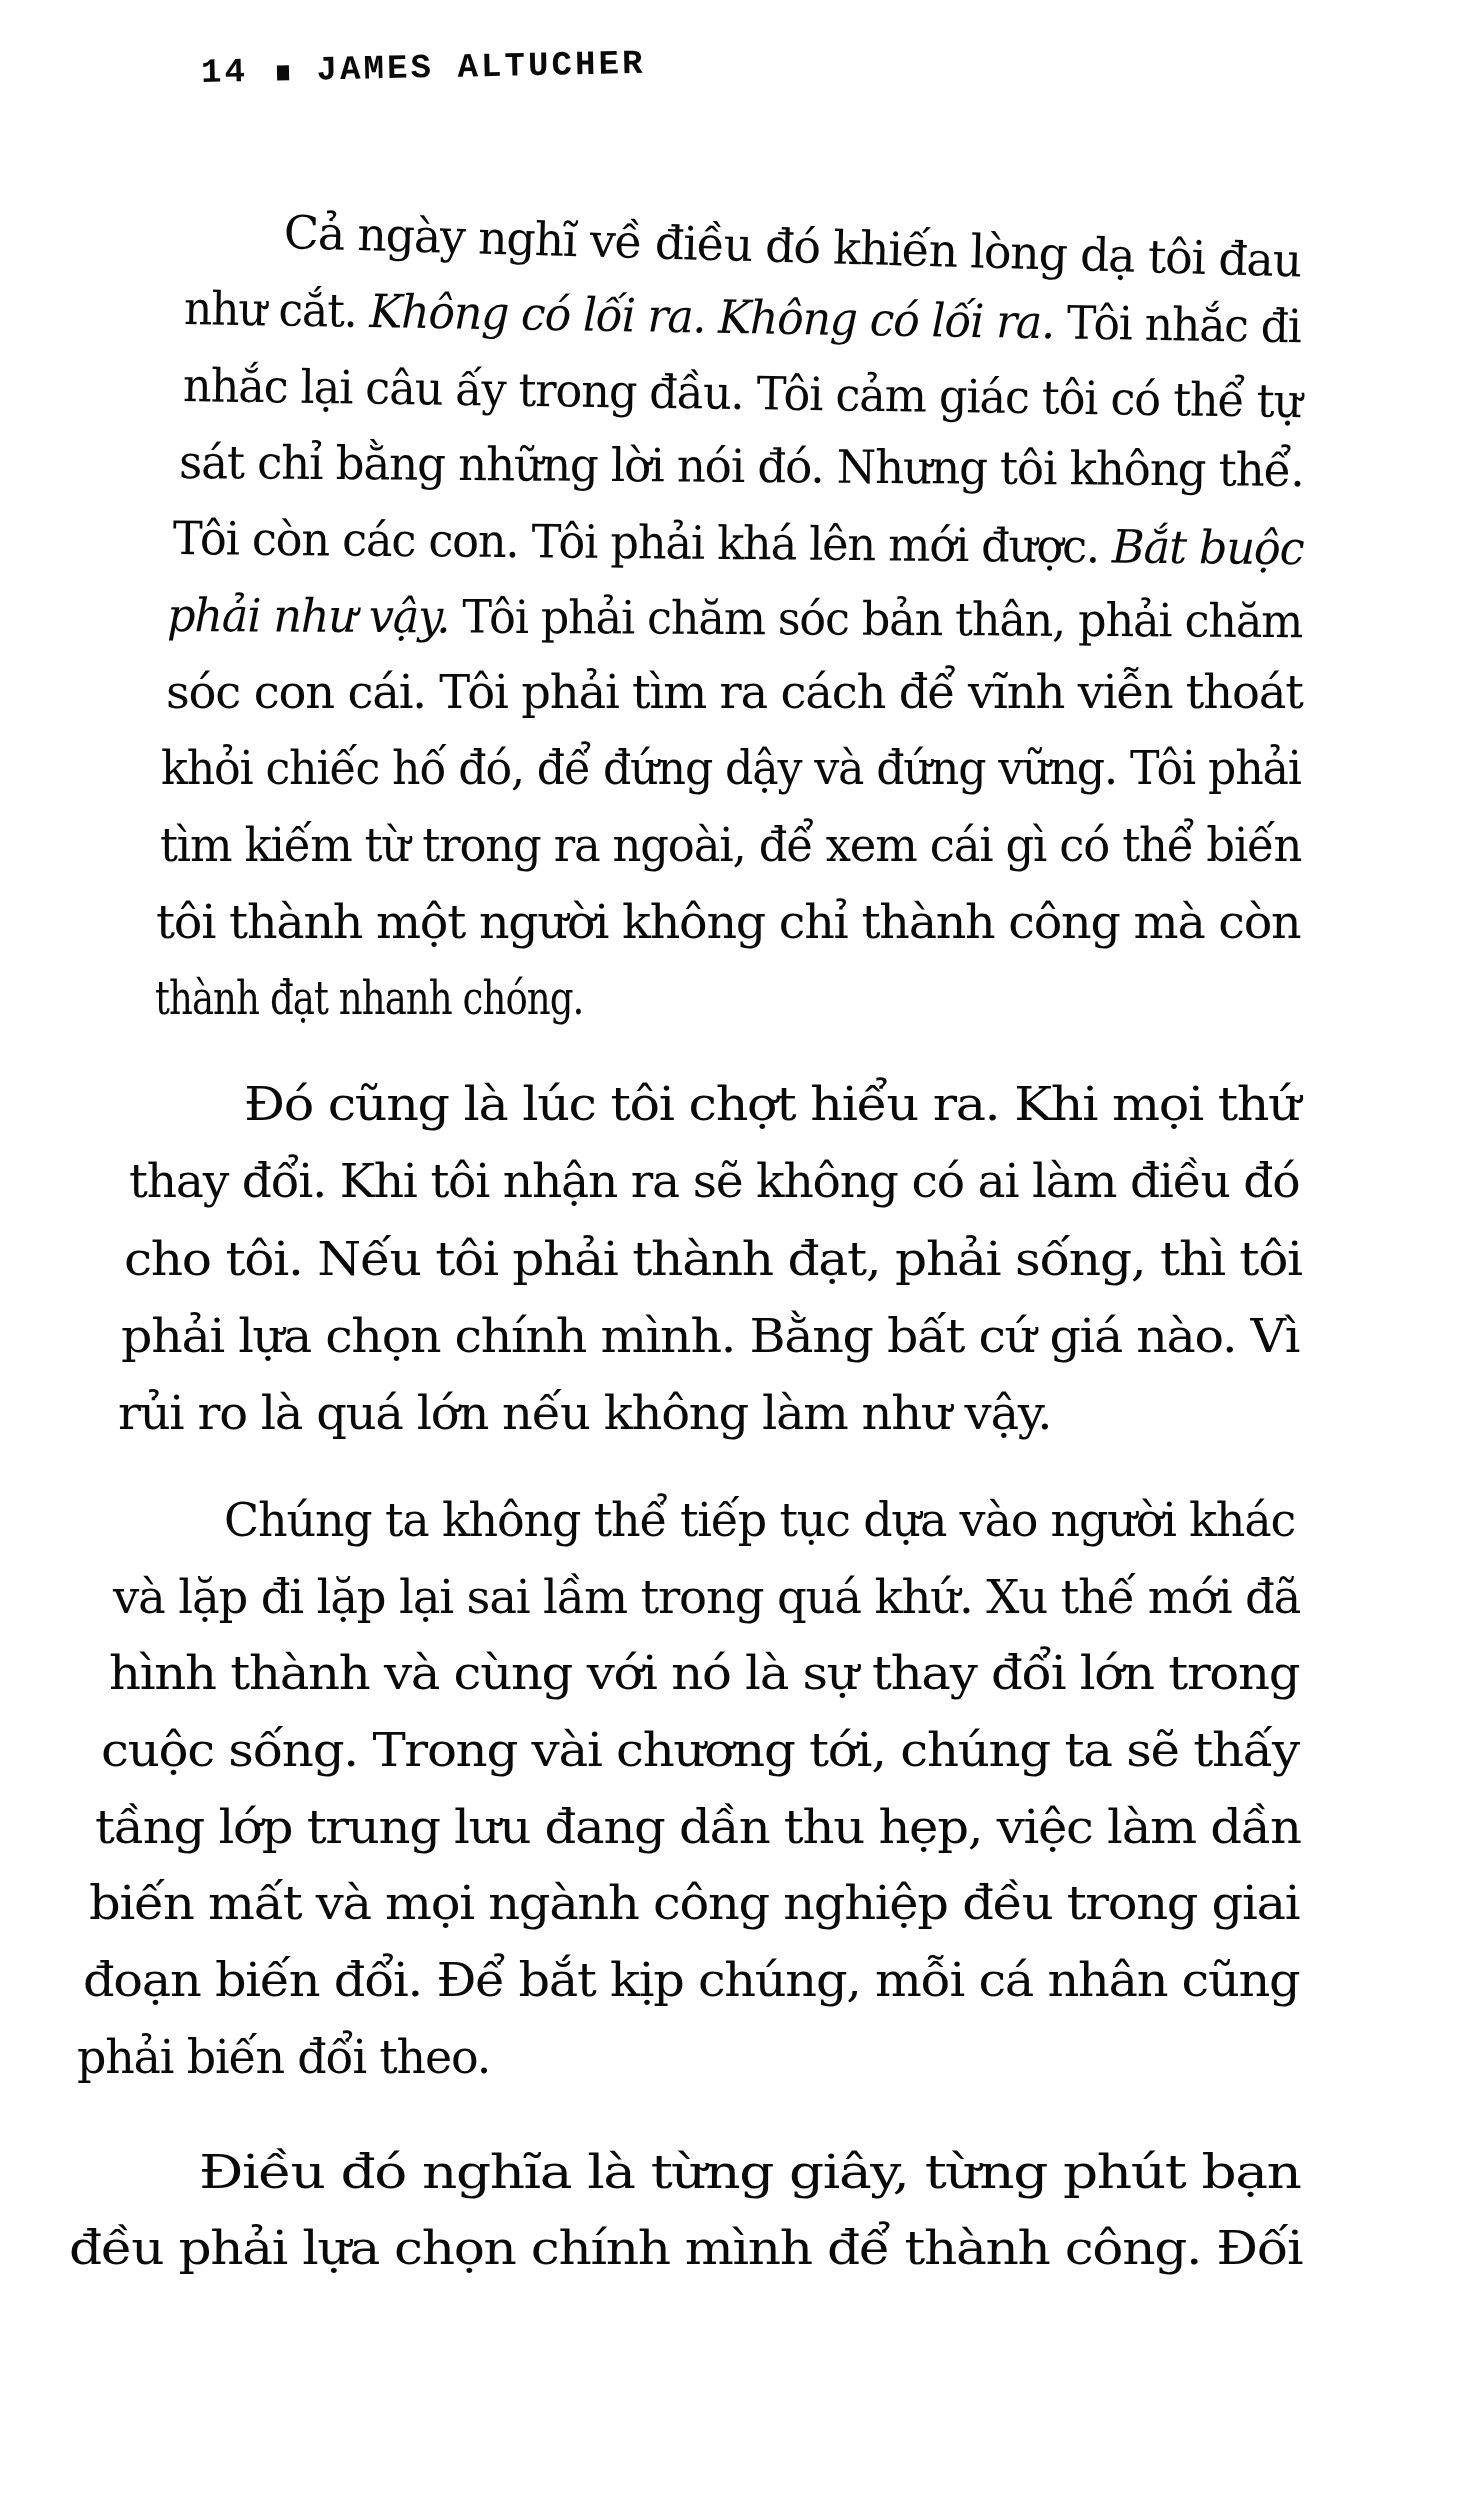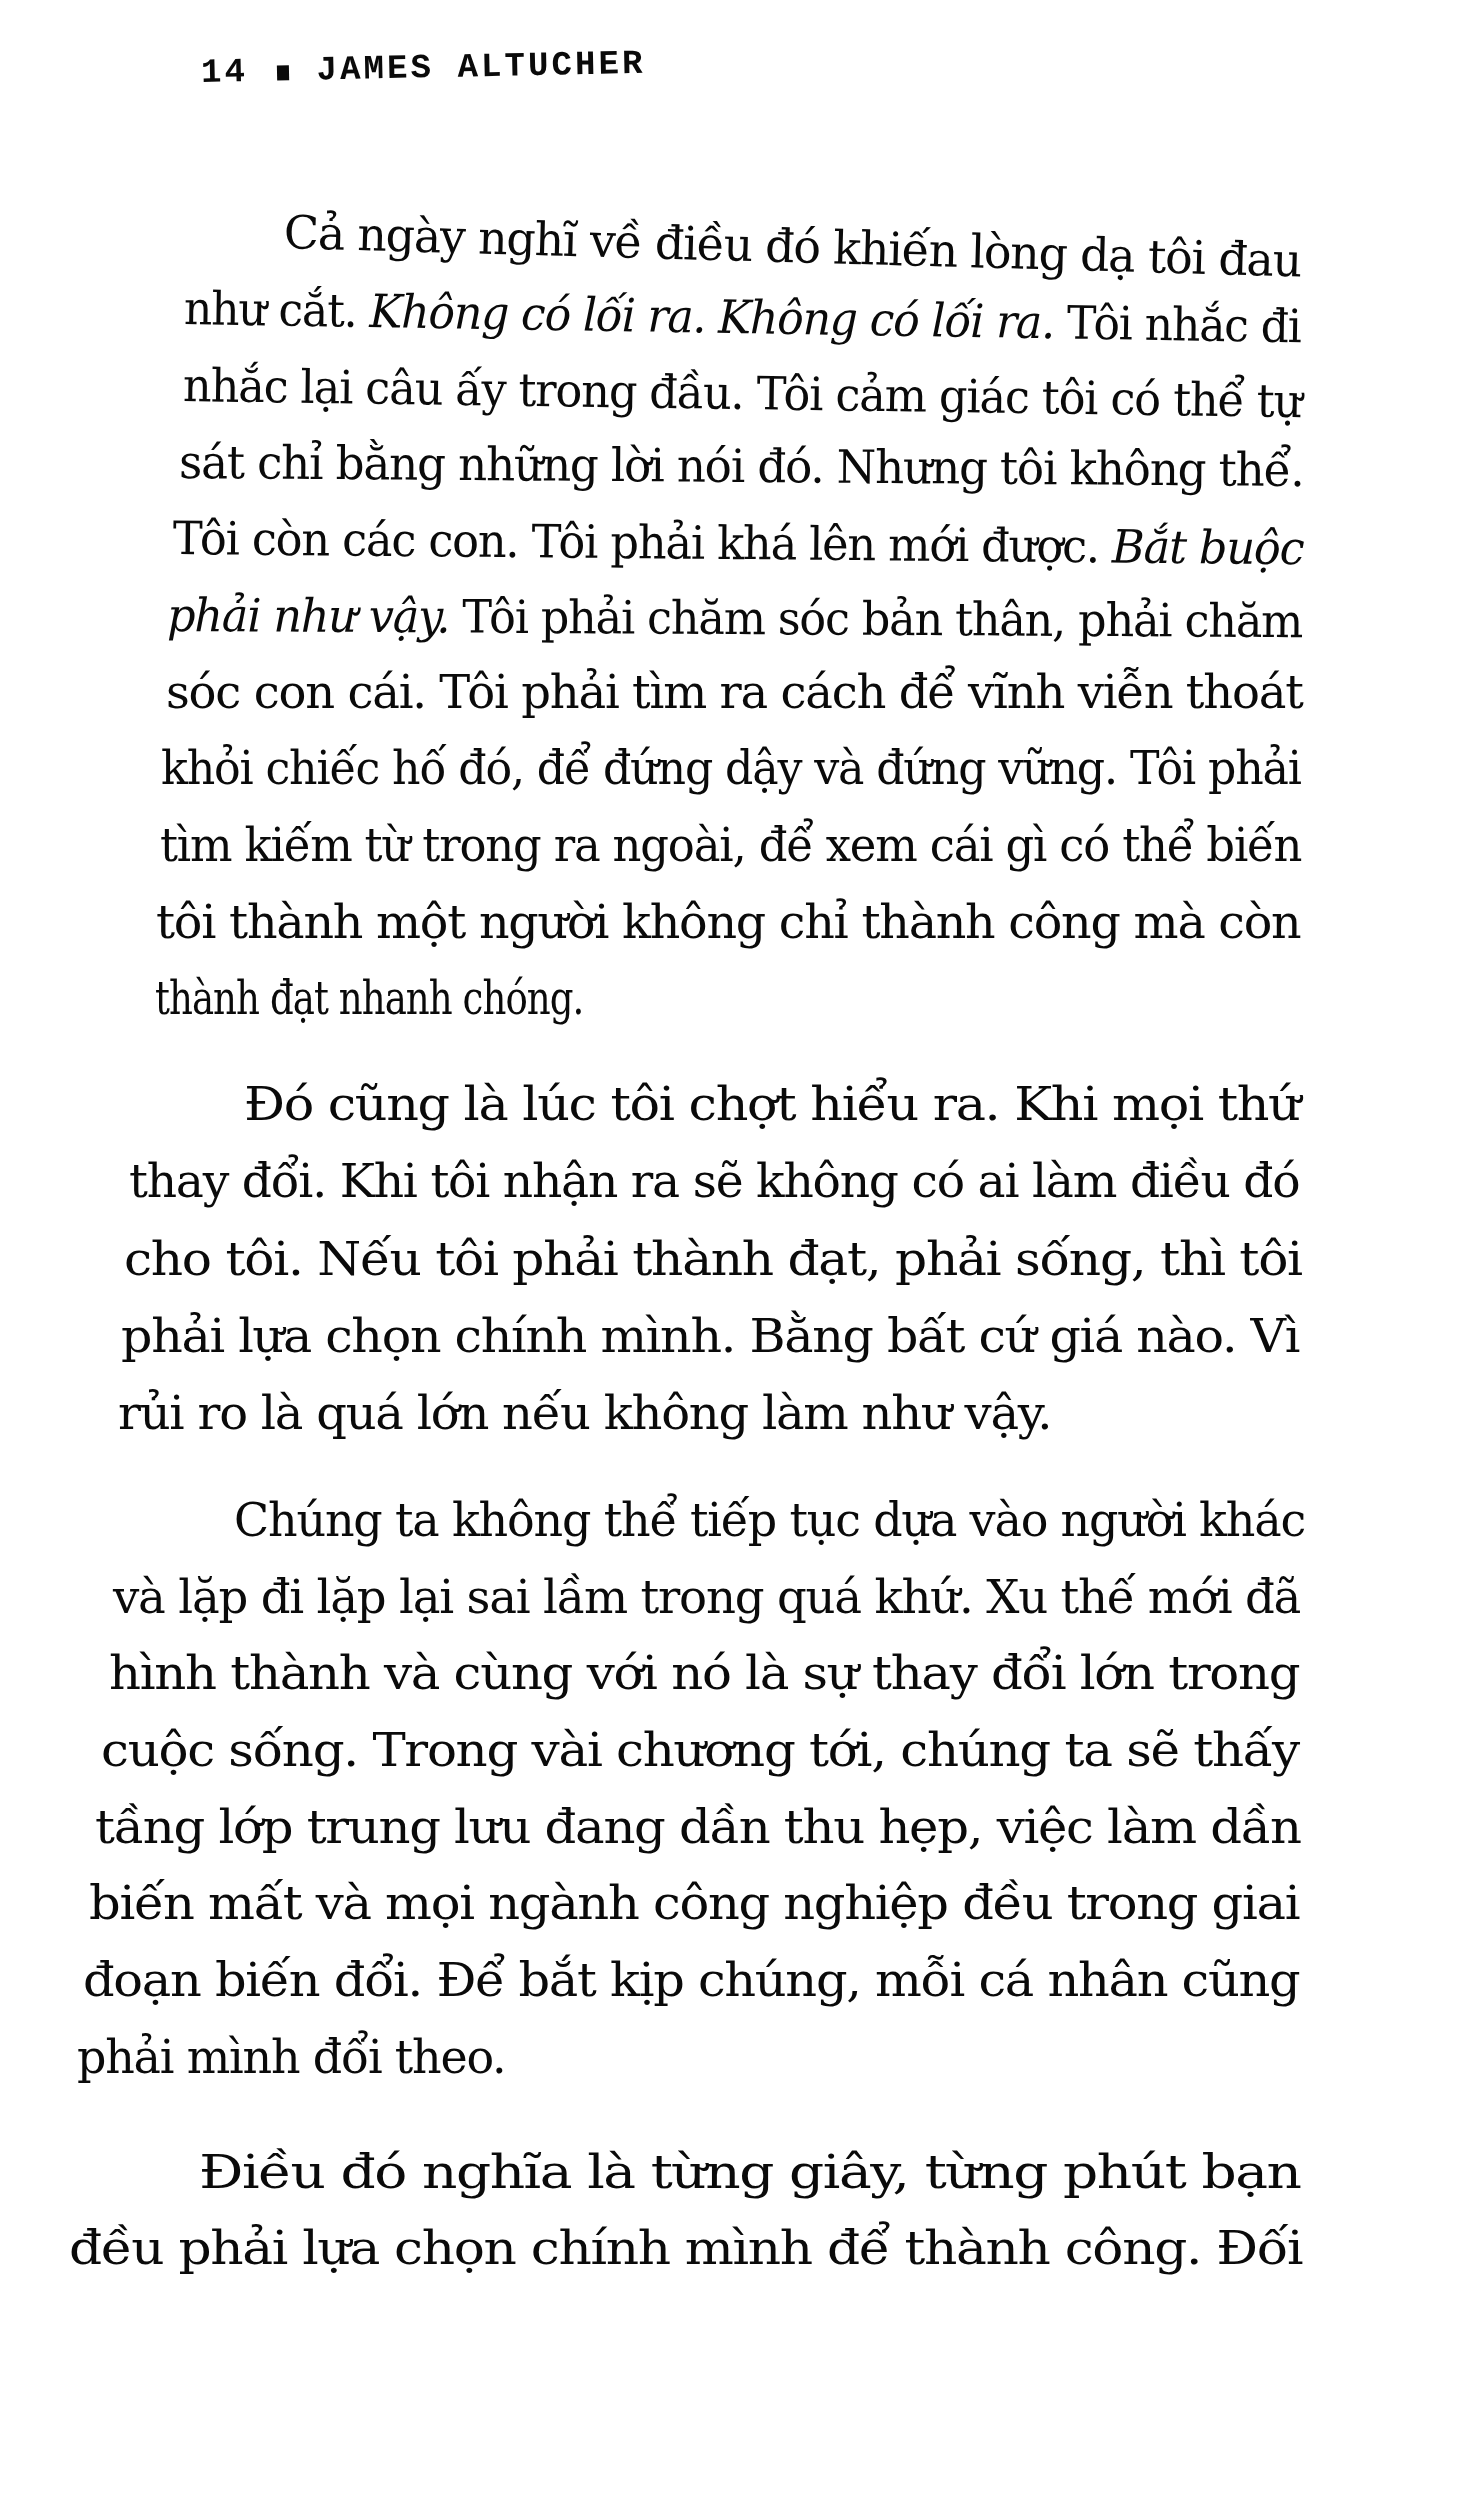--- a/index.html
+++ b/index.html
@@ -80,24 +80,24 @@
     <div class="line" style="left: 166px; top: 669px; transform: scaleX(1.009) rotate(0deg);"><span>sóc con cái. Tôi phải tìm ra cách để vĩnh viễn thoát</span></div>
     <div class="line" style="left: 161px; top: 745px; transform: scaleX(0.9625) rotate(0deg);"><span>khỏi chiếc hố đó, để đứng dậy và đứng vững. Tôi phải</span></div>
     <div class="line" style="left: 160px; top: 822px; transform: scaleX(0.9754) rotate(0deg);"><span>tìm kiếm từ trong ra ngoài, để xem cái gì có thể biến</span></div>
     <div class="line" style="left: 156px; top: 899px; transform: scaleX(1.0333) rotate(0deg);"><span>tôi thành một người không chỉ thành công mà còn</span></div>
     <div class="line" style="left: 155px; top: 975px; transform: scaleX(0.8079) rotate(0deg);"><span>thành đạt nhanh chóng.</span></div>
     <div class="line" style="left: 244px; top: 1081px; transform: scaleX(1.104) rotate(0deg);"><span>Đó cũng là lúc tôi chợt hiểu ra. Khi mọi thứ</span></div>
     <div class="line" style="left: 129px; top: 1158px; transform: scaleX(1.0244) rotate(0deg);"><span>thay đổi. Khi tôi nhận ra sẽ không có ai làm điều đó</span></div>
     <div class="line" style="left: 124px; top: 1236px; transform: scaleX(1.0916) rotate(0deg);"><span>cho tôi. Nếu tôi phải thành đạt, phải sống, thì tôi</span></div>
     <div class="line" style="left: 121px; top: 1313px; transform: scaleX(1.0666) rotate(0deg);"><span>phải lựa chọn chính mình. Bằng bất cứ giá nào. Vì</span></div>
     <div class="line" style="left: 118px; top: 1390px; transform: scaleX(1.0432) rotate(0deg);"><span>rủi ro là quá lớn nếu không làm như vậy.</span></div>
-    <div class="line" style="left: 234px; top: 1497px; transform: scaleX(1.0003) rotate(0deg);"><span>Chúng ta không thể tiếp tục dựa vào người khác</span></div>
+    <div class="line" style="left: 224px; top: 1497px; transform: scaleX(1.0003) rotate(0deg);"><span>Chúng ta không thể tiếp tục dựa vào người khác</span></div>
     <div class="line" style="left: 113px; top: 1574px; transform: scaleX(1.0126) rotate(0deg);"><span>và lặp đi lặp lại sai lầm trong quá khứ. Xu thế mới đã</span></div>
     <div class="line" style="left: 109px; top: 1650px; transform: scaleX(1.0808) rotate(0deg);"><span>hình thành và cùng với nó là sự thay đổi lớn trong</span></div>
     <div class="line" style="left: 101px; top: 1727px; transform: scaleX(1.0841) rotate(0deg);"><span>cuộc sống. Trong vài chương tới, chúng ta sẽ thấy</span></div>
     <div class="line" style="left: 95px; top: 1804px; transform: scaleX(1.0796) rotate(0deg);"><span>tầng lớp trung lưu đang dần thu hẹp, việc làm dần</span></div>
     <div class="line" style="left: 89px; top: 1880px; transform: scaleX(1.0757) rotate(0deg);"><span>biến mất và mọi ngành công nghiệp đều trong giai</span></div>
     <div class="line" style="left: 83px; top: 1957px; transform: scaleX(1.074) rotate(0deg);"><span>đoạn biến đổi. Để bắt kịp chúng, mỗi cá nhân cũng</span></div>
-    <div class="line" style="left: 77px; top: 2034px; transform: scaleX(0.9989) rotate(0deg);"><span>phải mình đổi theo.</span></div>
+    <div class="line" style="left: 77px; top: 2034px; transform: scaleX(0.9989) rotate(0deg);"><span>phải biến đổi theo.</span></div>
     <div class="line" style="left: 199px; top: 2149px; transform: scaleX(1.195) rotate(0deg);"><span>Điều đó nghĩa là từng giây, từng phút bạn</span></div>
     <div class="line" style="left: 69px; top: 2225px; transform: scaleX(1.1264) rotate(0deg);"><span>đều phải lựa chọn chính mình để thành công. Đối</span></div>
   </div>
 
 
 </body></html>

